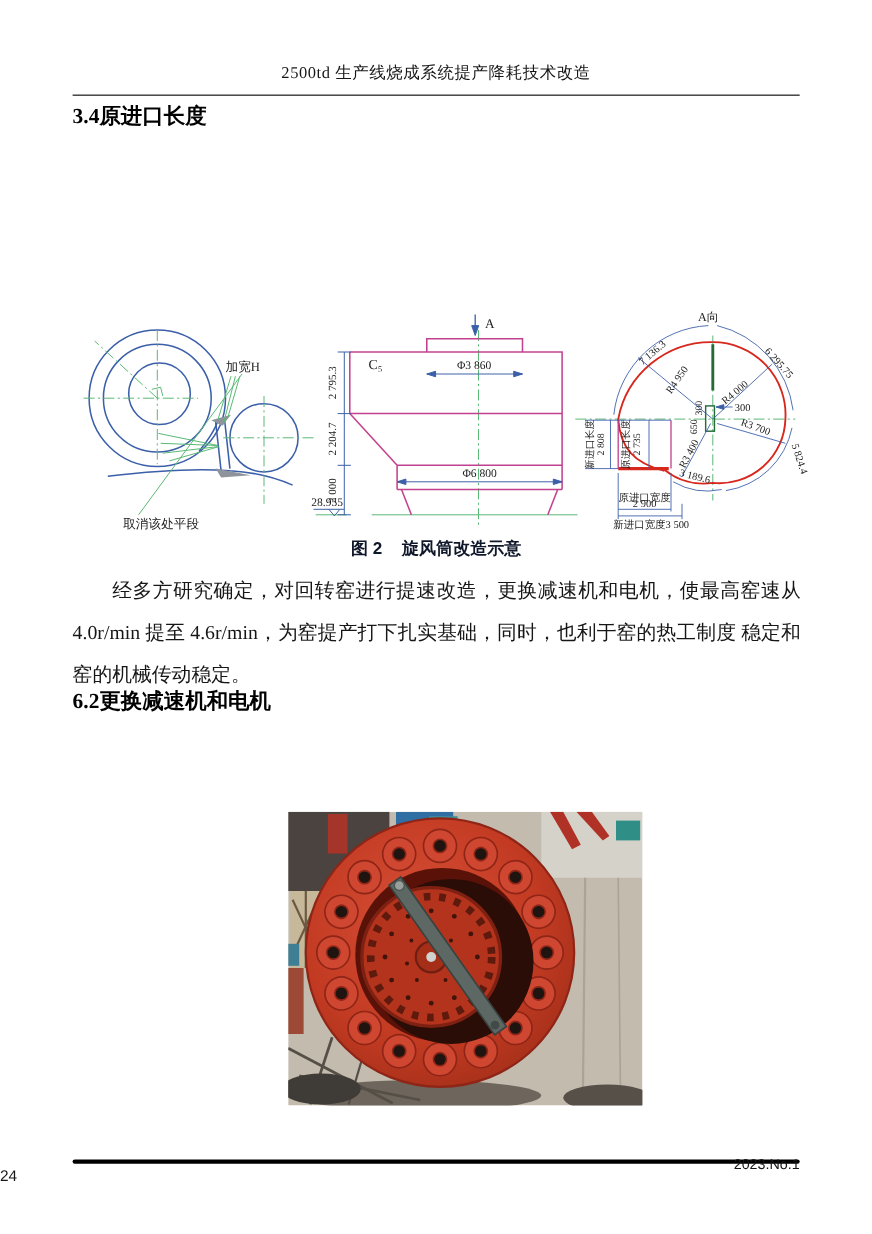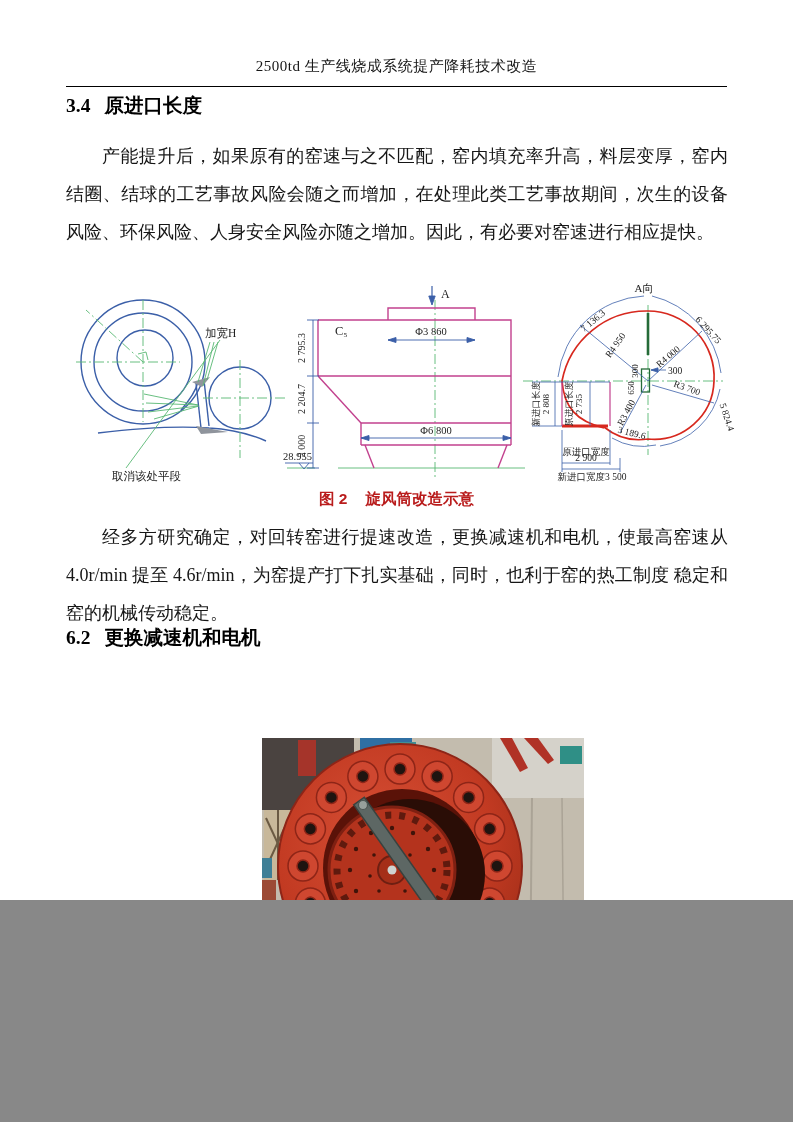--- a/index.html
+++ b/index.html
@@ -1,56 +1,55 @@
 <!DOCTYPE html>
 <html><head>
 <meta charset="utf-8">
 <style>
   html,body{margin:0;padding:0;background:#888;}
-  .page{position:relative;width:793px;height:900px;background:#ffffff;overflow:hidden;
+  .page{position:relative;width:793px;height:1122px;background:#ffffff;overflow:hidden;
         font-family:"Liberation Serif", serif;color:#161616;}
   .abs{position:absolute;}
   .header-title{top:57px;left:0;width:100%;text-align:center;font-size:15px;letter-spacing:.5px;}
   .header-rule{top:86px;left:66px;width:661px;height:0;border-top:1.7px solid #000;}
   .sec-heading{left:66px;font-weight:bold;font-size:19.5px;font-family:"Liberation Sans",sans-serif;color:#000;}
-  .sec-heading .num{margin-right:14px;font-family:"Liberation Serif",serif;}
+  .sec-heading .num{font-family:"Liberation Serif",serif;}
   #h34{top:92px;}
   #h35{top:624px;}
   .para{left:66px;width:662px;font-size:18px;line-height:37.8px;text-align:justify;text-indent:2em;}
   #p1{top:120px;}
   #p2{top:501px;}
   #p3{top:656px;}
   .fig-caption{left:0;width:100%;text-align:center;font-weight:bold;font-size:15.5px;
-               font-family:"Liberation Sans",sans-serif;color:#b91c1c;}
+               font-family:"Liberation Sans",sans-serif;color:#0f172a;}
   #cap2{top:489px;}
   #cap3{top:1012px;}
   .fig-caption .num{margin-right:18px;}
   #fig2-left{top:290px;left:68px;}
   #fig2-mid{top:278px;left:283px;}
   #fig2-right{top:275px;left:518px;}
   #fig3-photo{top:738px;left:262px;}
   .footer-rule{top:1054px;left:66px;width:661px;height:3.5px;background:#000;border-radius:2px;}
-  .footer-page{top:1061px;left:0;width:100%;text-align:center;font-size:17px;font-family:"Liberation Sans",sans-serif;}
+  .footer-page{top:1061px;left:0;width:100%;text-align:left;font-size:14px;font-family:"Liberation Sans",sans-serif;}
   .footer-issue{top:1051px;right:66px;font-size:13px;font-family:Liberation Sans, sans-serif;}
   svg text{font-family:"Liberation Serif",serif;fill:#222;}
   .dwg-label{font-size:11.5px;}
 </style>
 </head>
 <body>
 
 <div class="page">
 
   <div class="abs header-title">2500td 生产线烧成系统提产降耗技术改造</div>
   <div class="abs header-rule"></div>
 
   <div class="abs sec-heading" id="h34">
     <span class="num">3.4</span><span>原进口长度</span>
   </div>
 
-  <p class="abs para" id="p1">产能提升后，如果原有的窑速与之不匹配，窑内填充率升高，料层变厚，窑内结圈、结球的工艺事故风险会随之而增加，在处理此类工艺事故期间，次生的设备风险、环保风险、人身安全风险亦随之增加。因此，有必要对窑速进行相应提快。</p>
 
   <svg class="abs" id="fig2-left" width="230" height="195" viewBox="0 0 230 195">
     <g stroke="#3b5fa8" fill="none" stroke-width="1.4">
       <circle cx="75" cy="72" r="62"></circle>
       <circle cx="75" cy="72" r="49"></circle>
       <circle cx="77" cy="68" r="28"></circle>
       <circle cx="172" cy="108" r="31"></circle>
       <path d="M128,93 L133,138"></path>
       <path d="M136,90 L141,136"></path>
       <path d="M30,143 C80,137 115,136 141,138 C160,139 182,144 198,151"></path>

